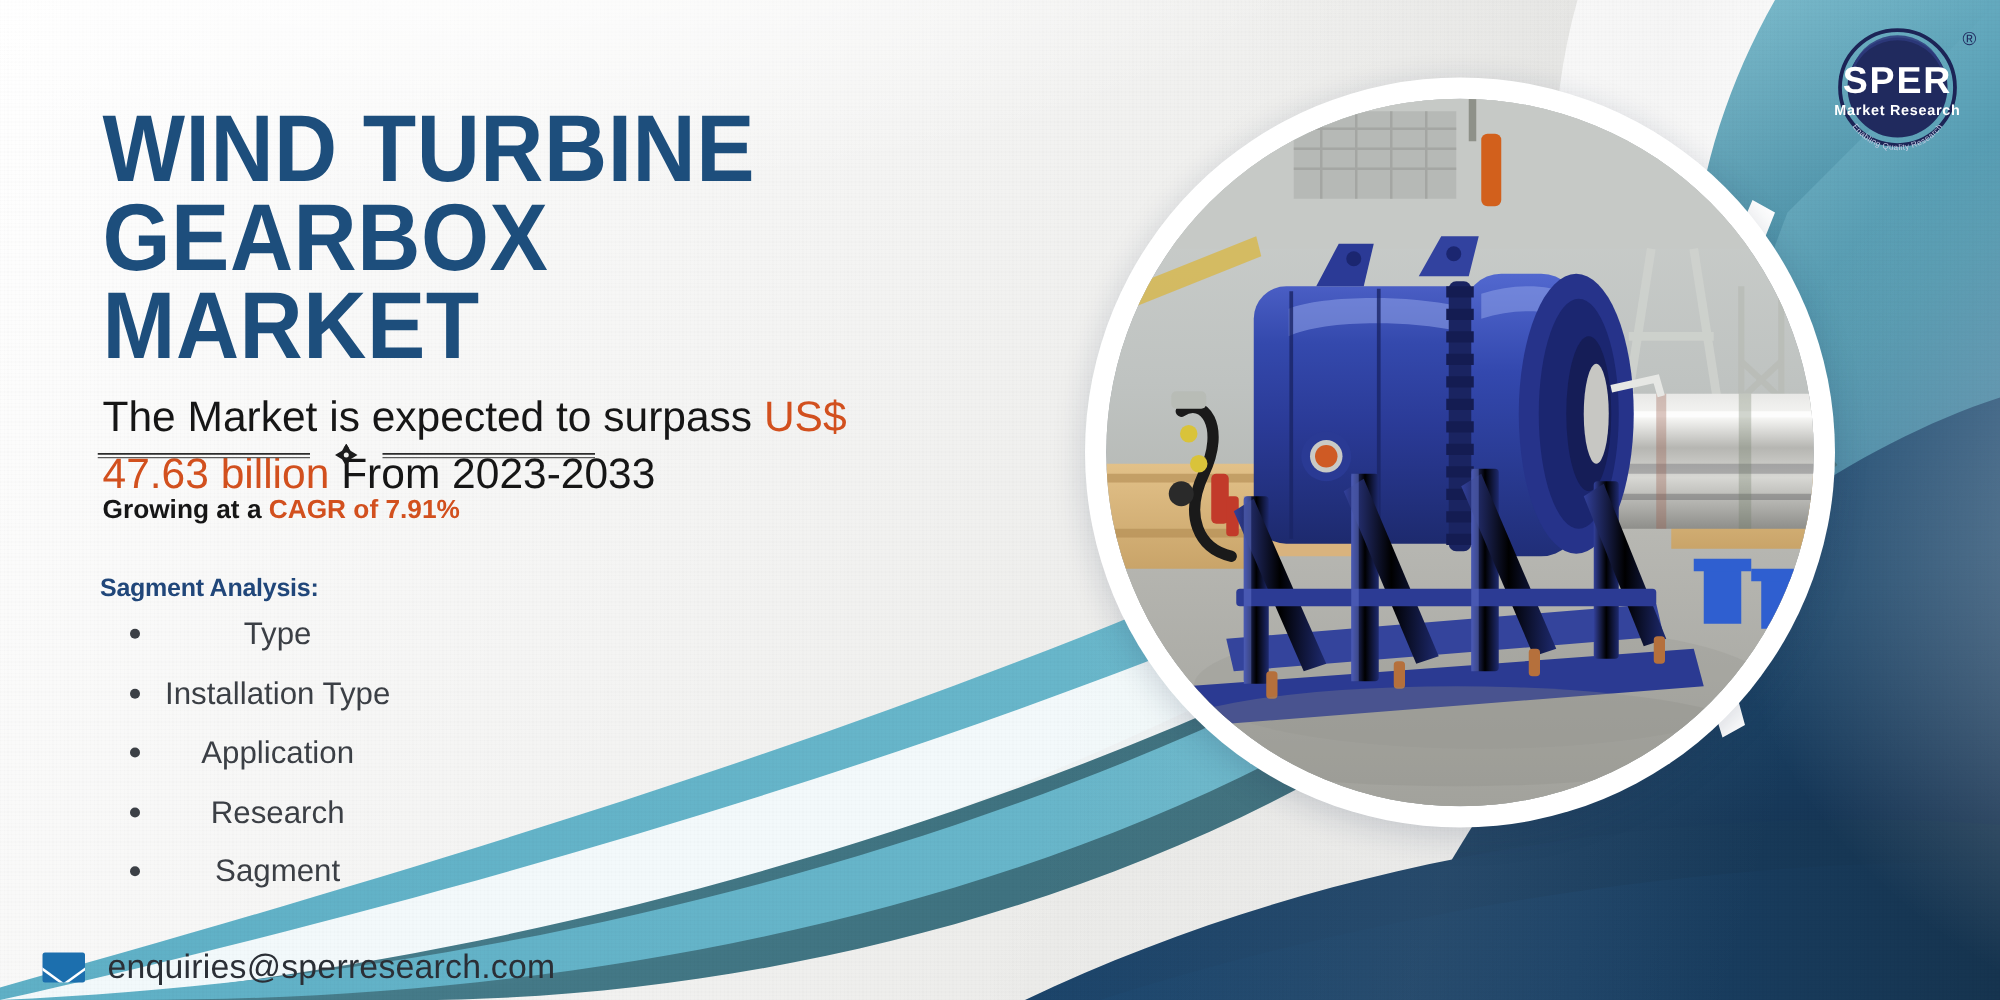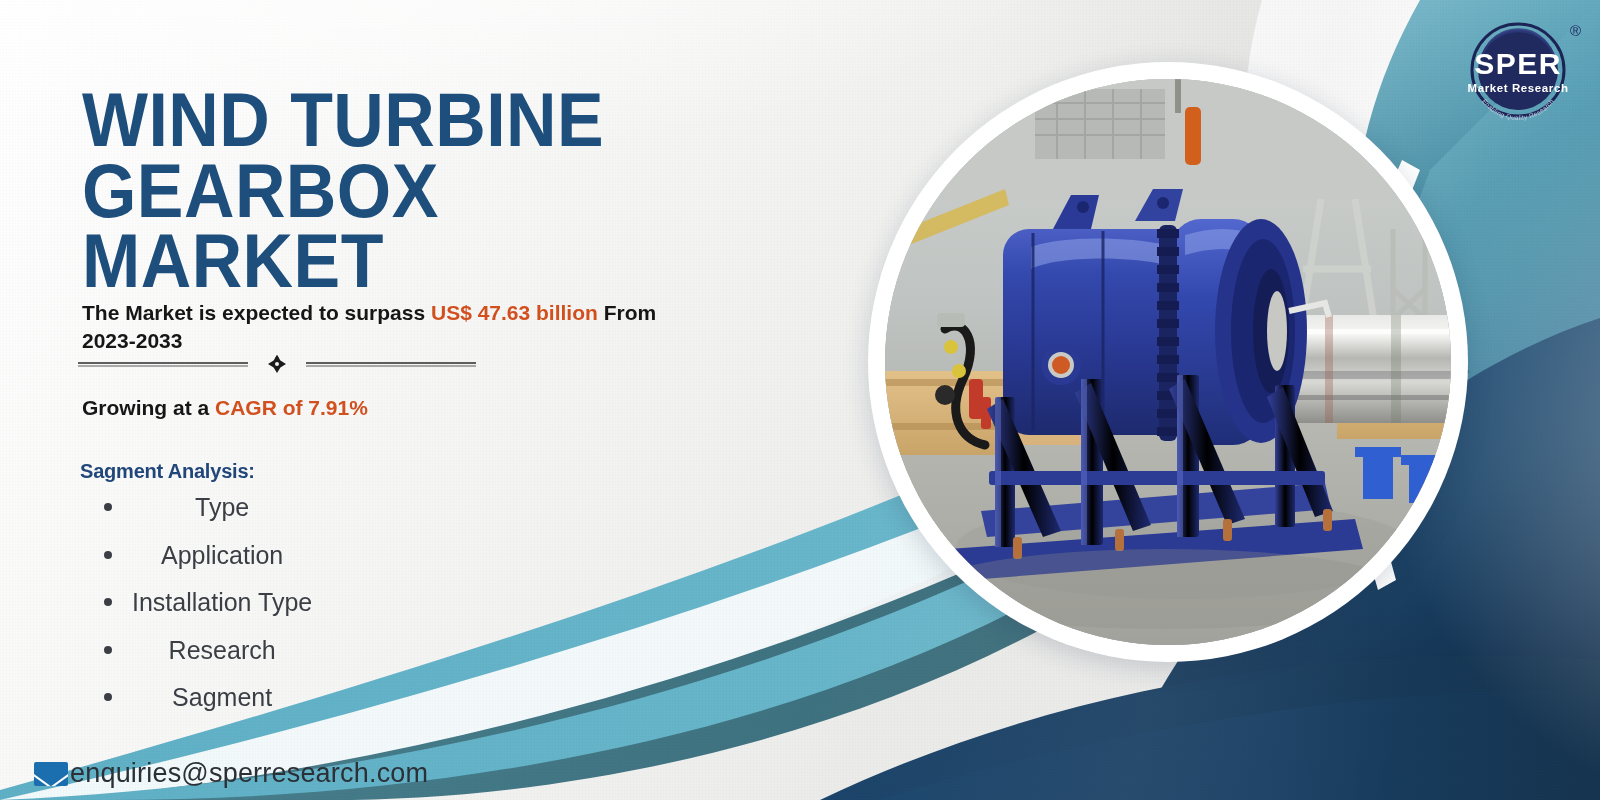--- a/index.html
+++ b/index.html
@@ -34,21 +34,21 @@
   .content{position:absolute;z-index:6;}
   #title{
     left:82px;top:34px;width:790px;
     font-family:"Liberation Sans Narrow","Liberation Sans",sans-serif;
     font-weight:700;font-size:76px;line-height:.93;
     letter-spacing:.5px;color:#1d4e7c;
     text-transform:uppercase;transform:scaleX(.92);transform-origin:left top;
   }
   #subtitle{
     left:82px;top:278px;width:620px;
-    font-size:21px;line-height:1.33;font-weight:700;color:#161616;
+    font-size:34px;line-height:1.33;font-weight:400;color:#161616;
   }
   #subtitle .hl{color:#d2501e;}
   #divider{left:78px;top:355px;width:398px;height:18px;}
   #cagr{
     left:82px;top:375px;width:640px;
     font-size:21px;font-weight:700;color:#161616;
   }
   #cagr .hl{color:#d2501e;}
   #seg-heading{
     left:80px;top:443px;
@@ -57,21 +57,21 @@
   #seg-list{left:96px;top:494px;margin:0;padding:0;list-style:none;text-align:center;}
   #seg-list li{
     position:relative;padding-left:36px;margin-bottom:20px;
     font-size:25px;color:#3b3f45;line-height:1.1;
   }
   #seg-list li::before{
     content:"";position:absolute;left:8px;top:9px;
     width:8px;height:8px;border-radius:50%;background:#3b3f45;
   }
   #footer{
-    left:34px;top:758px;display:flex;align-items:center;gap:2px;
+    left:34px;top:758px;display:flex;align-items:center;gap:18px;
   }
   #footer .mail{
     width:34px;height:24px;border-radius:2px;background:#1c6fae;
     position:relative;overflow:hidden;flex:0 0 auto;
   }
   #footer .mail::before,#footer .mail::after{
     content:"";position:absolute;left:-3px;top:10px;width:25px;height:2px;
     background:#ffffff;transform-origin:left center;
   }
   #footer .mail::before{transform:rotate(36deg);}
@@ -376,24 +376,24 @@
     <span>Growing at a </span><span class="hl">CAGR of 7.91%</span>
   </p>
 
   <h2 id="seg-heading" class="content">Sagment Analysis:</h2>
 
   <ul id="seg-list" class="content">
     <li>
       <span>Type</span>
     </li>
     <li>
-      <span>Application</span>
+      <span>Installation Type</span>
     </li>
     <li>
-      <span>Installation Type</span>
+      <span>Application</span>
     </li>
     <li>
       <span>Research</span>
     </li>
     <li>
       <span>Sagment</span>
     </li>
   </ul>
 
   <div id="footer" class="content">

